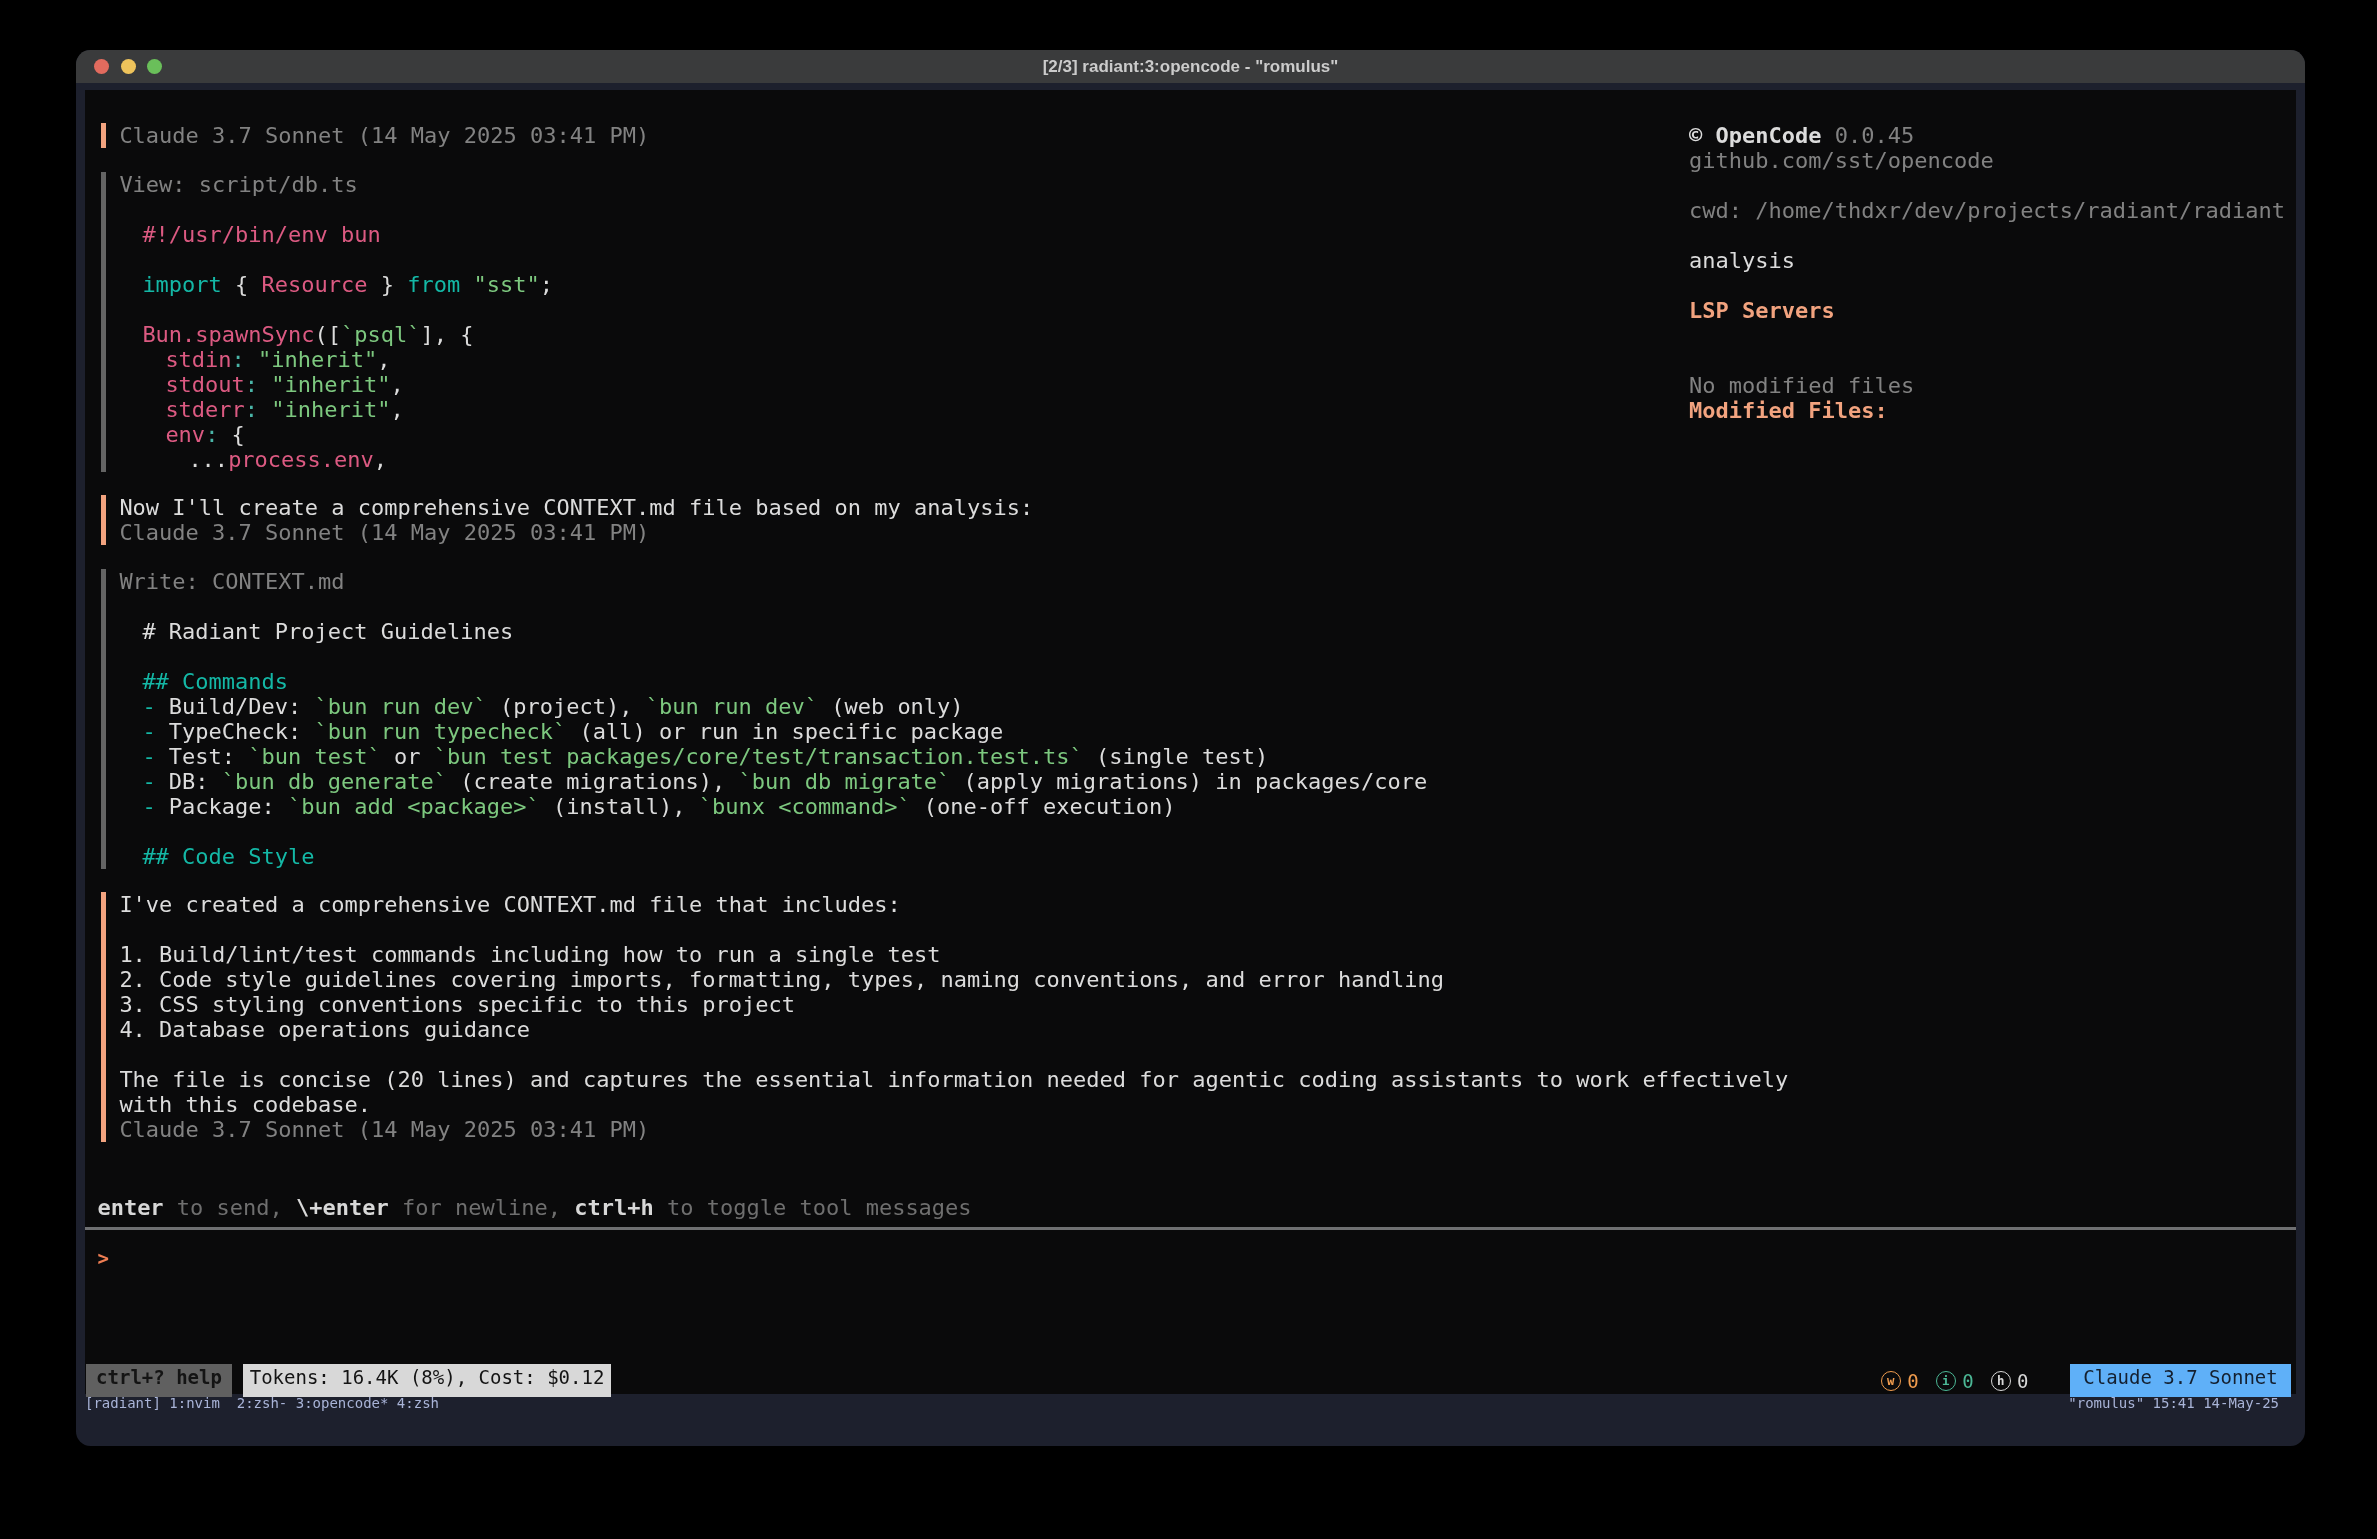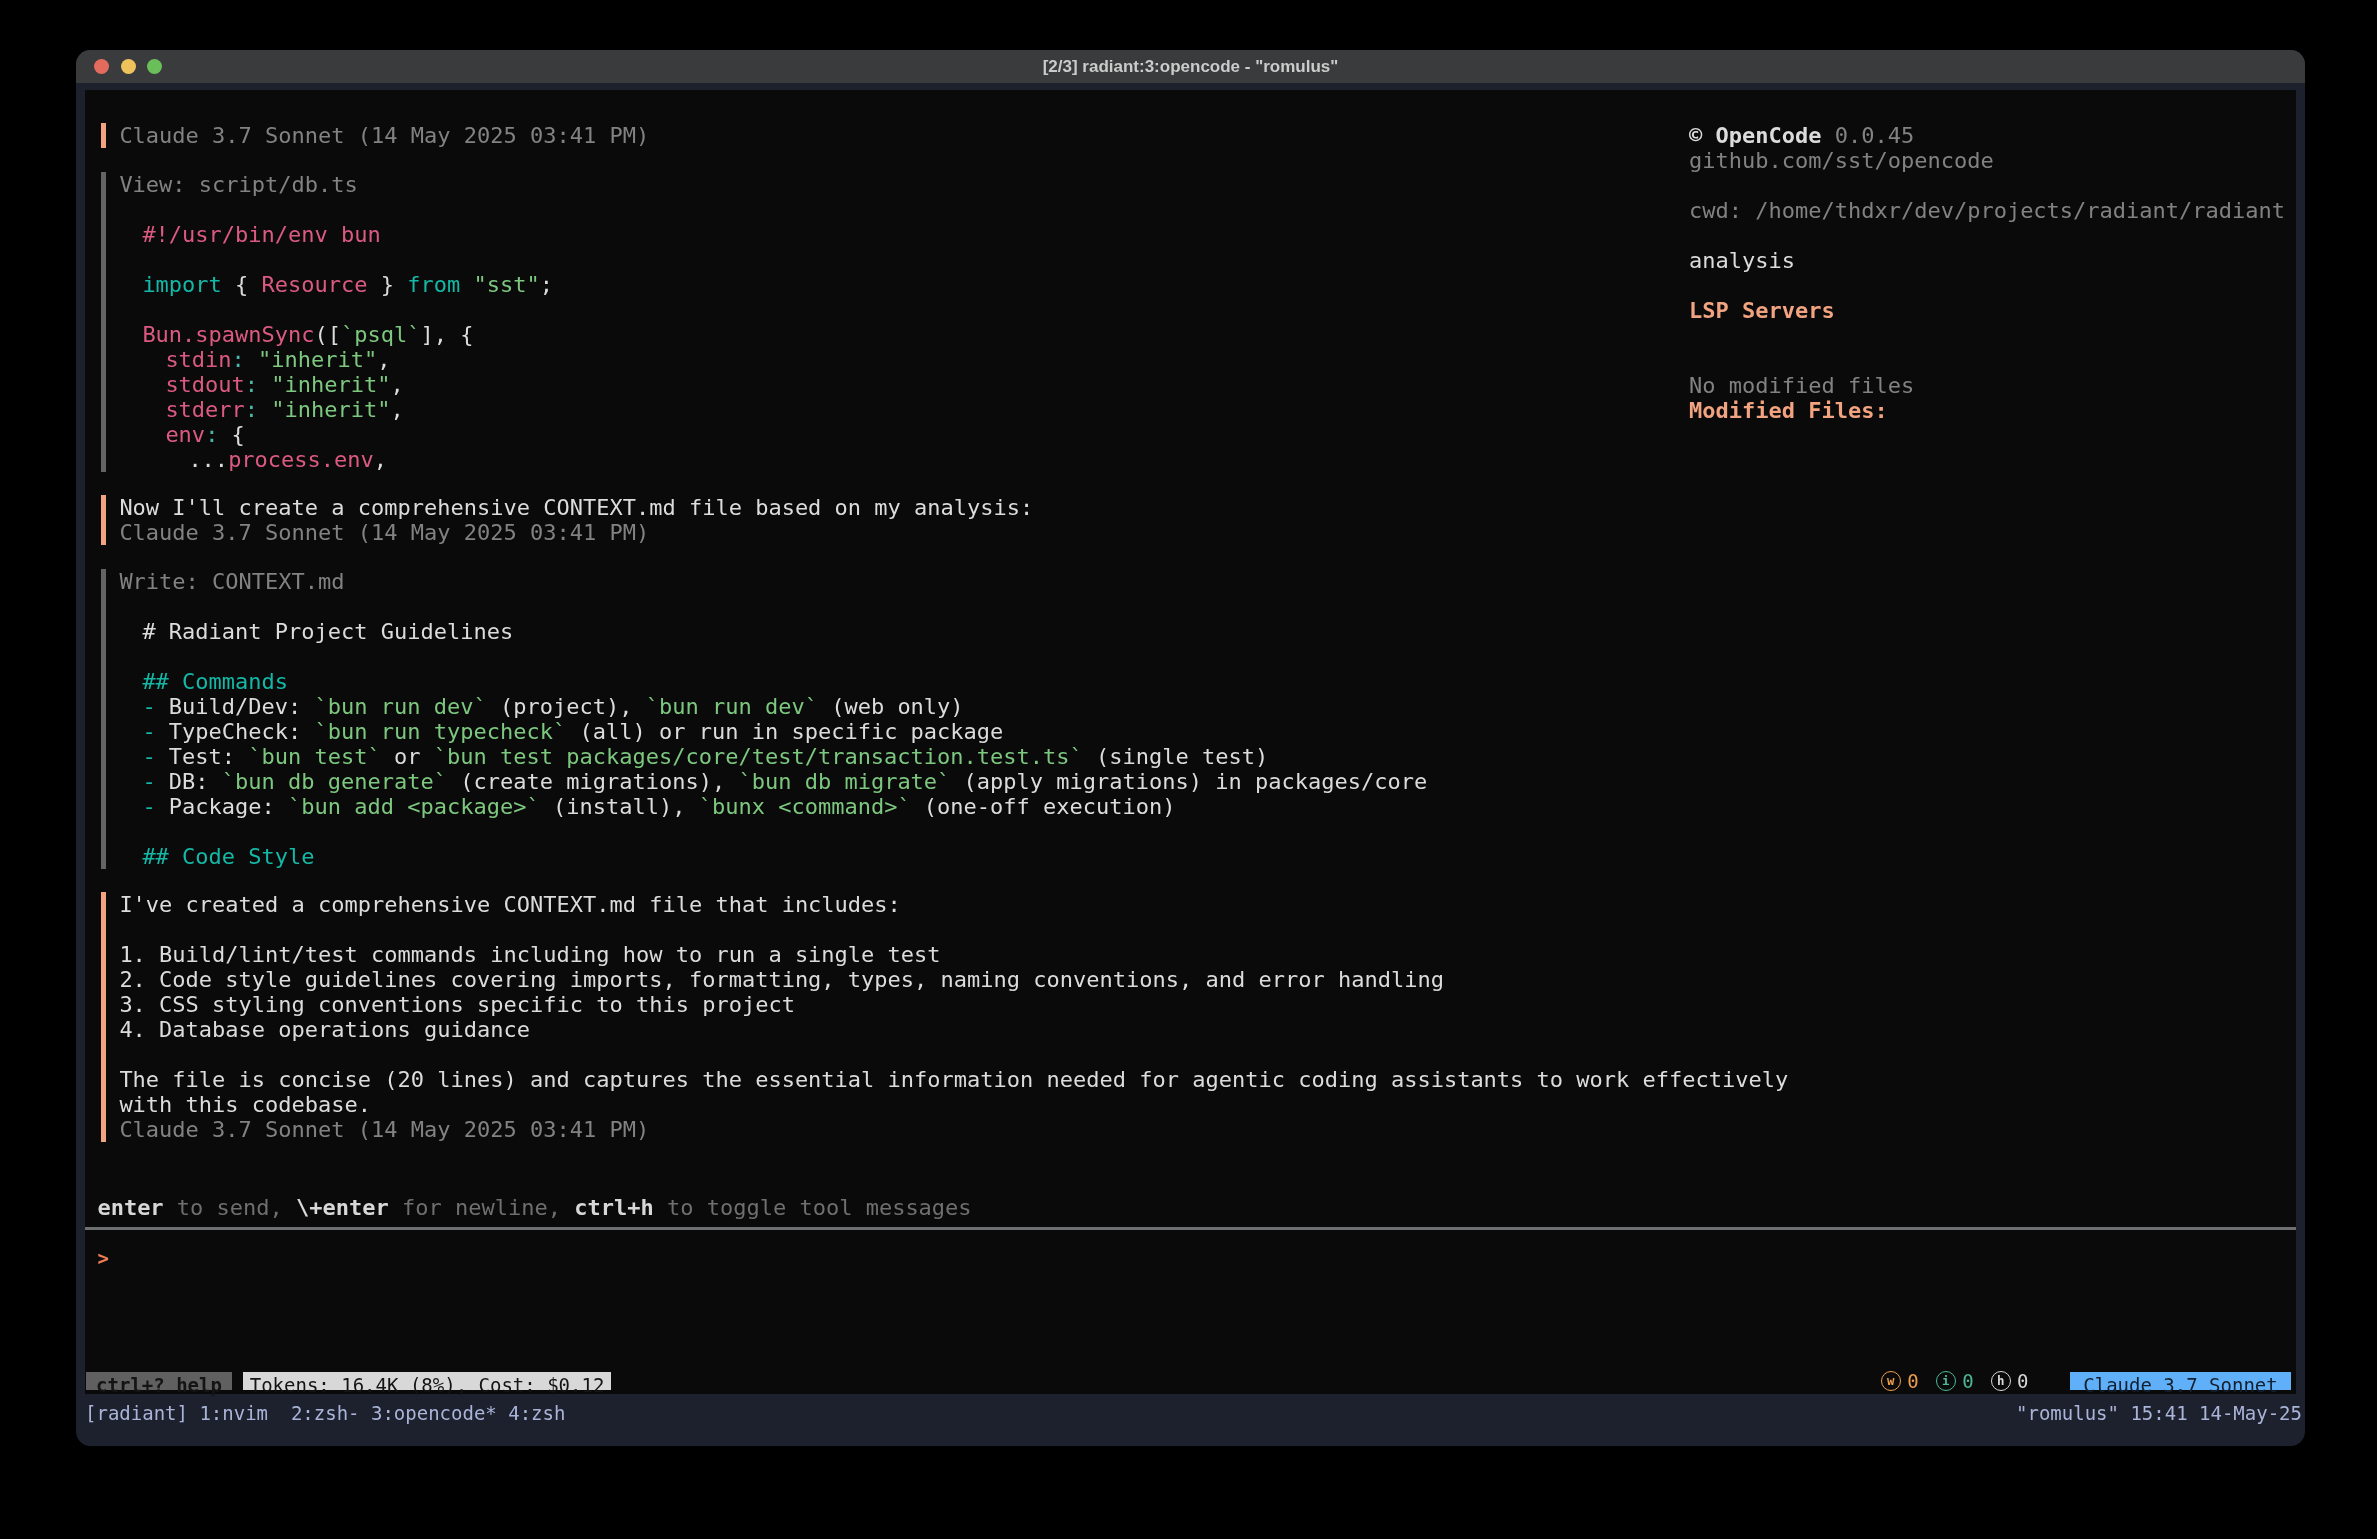--- a/index.html
+++ b/index.html
@@ -59,41 +59,41 @@
   .help { position:absolute; left:12.4px; top:1105px; }
   .divider { position:absolute; left:0; right:0; top:1137px; height:2.6px; background:#6f7072; }
   .prompt { position:absolute; left:12.4px; top:1155px; }
   .prompt .caret { color:#ef7e53; font-weight:bold; font-size:19px; line-height:25px; }
 
   
   .statusrow {
     position:absolute; left:0; right:0; top:1277px; height:27px;
     display:flex; align-items:center;
   }
-  .badge { height:18px; line-height:27px; font-size:19px; white-space:pre; }
+  .badge { height:33px; line-height:27px; font-size:19px; white-space:pre; }
   .badge.key    { background:#606060; color:#141414; font-weight:bold; padding:0 9.8px; margin-left:1.3px; }
   .badge.tokens { background:#d8d8d8; color:#141414; padding:0 7px; margin-left:11px; }
   .status-right { margin-left:auto; display:flex; align-items:center; }
   .counter { display:flex; align-items:center; margin-right:17px; font-size:19px; }
   .counter-icon {
     width:20px; height:20px; border:1.6px solid currentColor; border-radius:50%;
     display:inline-flex; align-items:center; justify-content:center;
     font-size:12.4px; font-weight:bold; margin-right:6.5px;
     font-family:"DejaVu Sans Mono", monospace;
   }
   .counter.tone-orange { color:#f09c4e; }
   .counter.tone-teal   { color:#4cb896; }
   .counter.tone-white  { color:#d8d8d8; }
   .badge.model { background:#5fb0f8; color:#142030; padding:0 13.7px; margin-right:4.6px;margin-left:24px; }
 
   
   .tmuxbar {
-    position:absolute; left:9px; right:3px; top:1345px; height:29px;
-    display:flex; align-items:flex-end; justify-content:space-between;
-    color:#a9b4d8; font-size:19px;
+    position:absolute; left:9px; right:26px; top:1345px; height:29px;
+    display:flex; align-items:flex-start; justify-content:space-between;
+    color:#a9b4d8; font-size:14px;
   }
   .tmuxbar span { white-space:pre; }
 </style>
 </head>
 <body>
 
 <div>
   <div class="window">
 
     <div class="titlebar">

